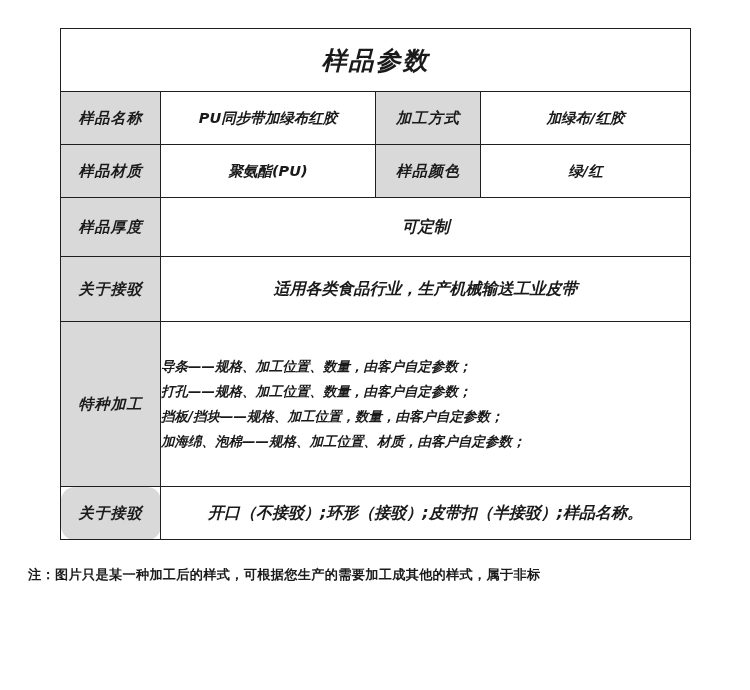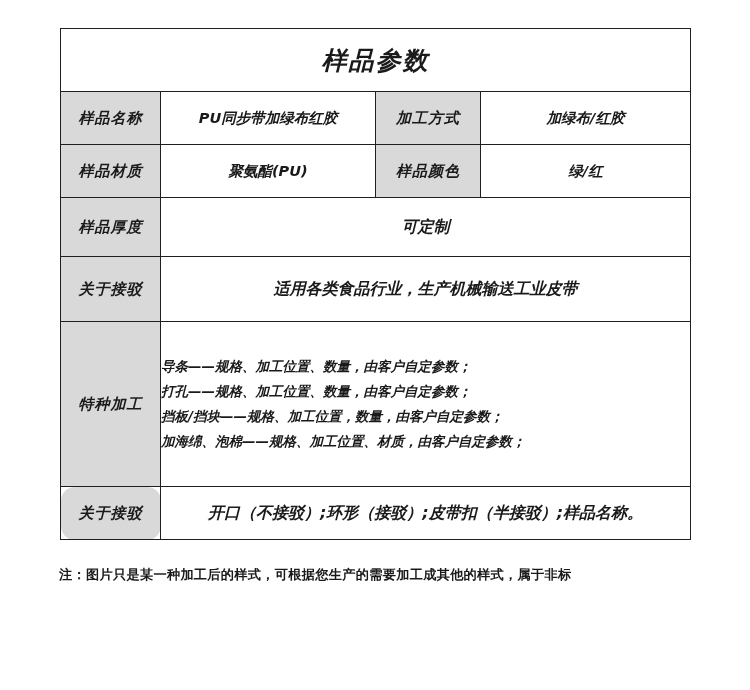--- a/index.html
+++ b/index.html
@@ -64,21 +64,21 @@
   .row-join td { height: 52px; border-radius: 14px; }
 
   .multi-line {
     text-align: left;
     padding-left: 14px;
     font-size: 13.5px;
     font-weight: bold;
     line-height: 1.85;
   }
   .note {
-    margin: 22px 60px 0 59px;
+    margin: 22px 60px 0 28px;
     font-size: 13.2px;
     font-weight: bold;
     line-height: 1.95;
     color: #1a1a1a;
     letter-spacing: 0.3px;
   }
 </style>
 </head>
 <body>
 

